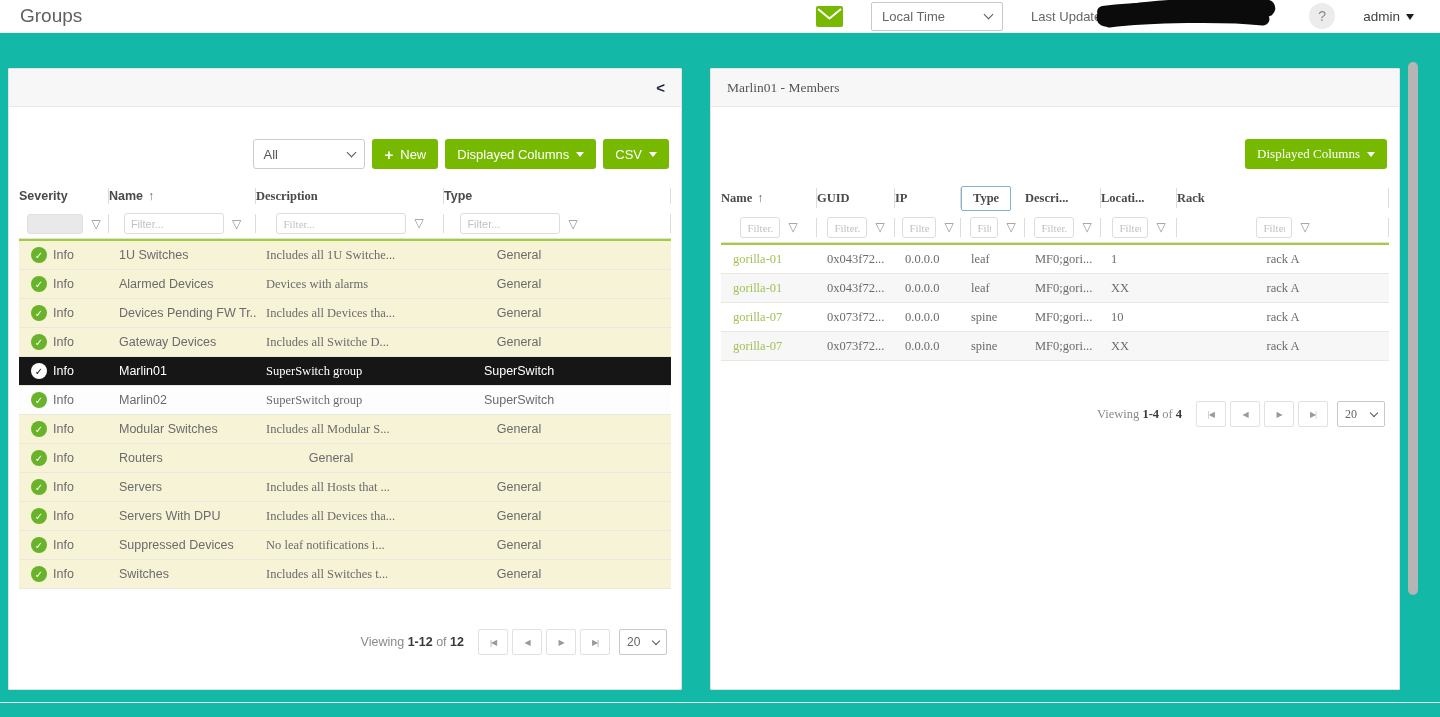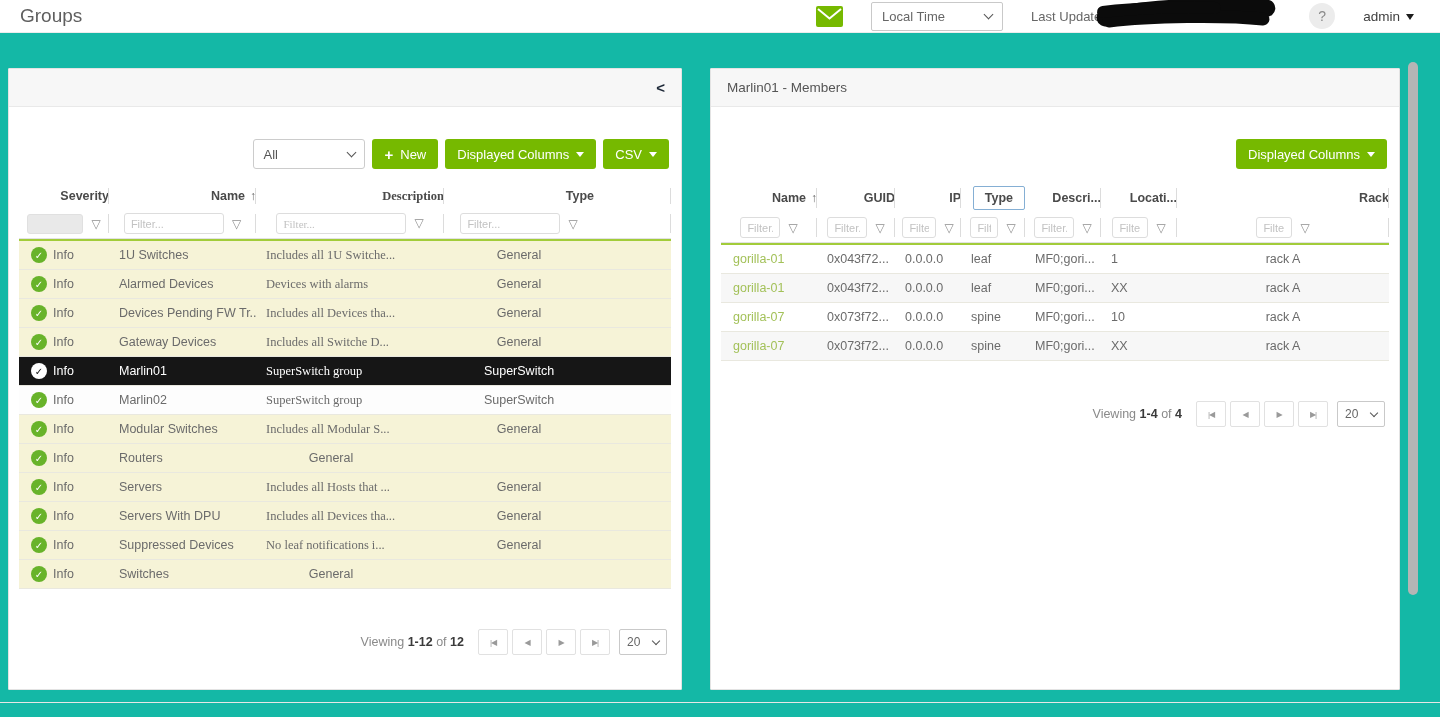--- a/index.html
+++ b/index.html
@@ -23,41 +23,41 @@
   .help-circle { width:26px; height:26px; border-radius:50%; background:#ececec; color:#8a8a8a;
                  font-size:14px; display:flex; align-items:center; justify-content:center; cursor:pointer; }
   .user-menu { display:flex; align-items:center; gap:6px; font-size:13.5px; color:#3f3f3f; cursor:pointer; }
   .caret-dn { width:0; height:0; border-left:4.5px solid transparent; border-right:4.5px solid transparent;
               border-top:6px solid #1d1d1d; margin-top:1px; }
 
   
   .content { display:flex; padding:35px 0 0 8px; gap:28px; height:684px; }
   .panel { background:#fff; border:1px solid #e3e3e3; height:622px; border-radius:1px; }
   .panel-left { width:674px; }
-  .panel-right { width:690px; }
+  .panel-right { width:690px;font-family:Liberation Serif, serif; }
   .panel-header { height:38px; background:#f7f7f7; border-bottom:1px solid #e9e9e9;
                   display:flex; align-items:center; padding:0 16px; font-size:13.5px; color:#555; }
   .panel-header.right-end { justify-content:flex-end; }
   .collapse-ic { font-weight:700; font-size:15px; color:#1c2736; cursor:pointer; }
 
   .toolbar { display:flex; justify-content:flex-end; align-items:center; gap:7px; margin:32px 12px 0; height:30px; }
   .all-select { width:112px; height:30px; border:1px solid #ccc; border-radius:3px; background:#fff;
                 display:flex; align-items:center; justify-content:space-between; padding:0 9px;
                 font-size:13px; color:#555; cursor:pointer; }
   .btn-green { background:#76b900; color:#fff; border:none; height:30px; border-radius:3px;
                padding:0 12px; font-size:13px; display:flex; align-items:center; gap:7px;
                cursor:pointer; font-family:inherit; }
   .btn-green .plus { font-size:15px; font-weight:700; line-height:1; }
   .caret-wh { width:0; height:0; border-left:4px solid transparent; border-right:4px solid transparent;
               border-top:5px solid #fff; }
 
   
   .tbl { margin:14px 10px 0; }
   .thead { display:flex; align-items:center; height:26px; }
-  .th { display:flex; align-items:center; justify-content:flex-end; font-size:12.5px; font-weight:700;
+  .th { display:flex; align-items:center; justify-content:flex-start; font-size:12.5px; font-weight:700;
         color:#4a4a4a; position:relative; height:100%; }
   .th .sort { margin-left:5px; font-weight:400; color:#666; font-size:12px; }
   .divcell::after { content:''; position:absolute; right:0; top:18%; height:64%; width:1px; background:#dcdcdc; }
   .frow { display:flex; align-items:center; height:30px; border-bottom:1px solid #e2e2e2; }
   .fcell { display:flex; align-items:center; justify-content:center; gap:8px; position:relative; height:100%; }
   .flt { border:1px solid #ddd; border-radius:3px; height:21px; font-size:11px; color:#777;
          padding:0 6px; outline:none; font-family:inherit; min-width:0; }
   .flt::placeholder { color:#c2c2c2; }
   .flt-dis { width:56px; height:20px; background:#e9e9e9; border:1px solid #e0e0e0; border-radius:3px; }
   .funnel { color:#8f8f8f; font-size:12px; cursor:pointer; }
@@ -343,20 +343,21 @@
               <div class="td lpad"></div>
           </div>
           <div class="trow tint">
             <div class="td lc1">
                 <span class="sev-ic">
                   <span>✓</span>
                 </span>
                 <span>Info</span>
               </div>
             <div class="td lc2">Switches</div>
+            <div class="td lc3">Includes all Switches t...</div>
             <div class="td lc4">General</div>
               <div class="td lpad"></div>
           </div>
         </div>
       </div>
 
       <div class="pager">
         <span class="pg-txt">
           <span>Viewing</span>
           <b>1-12</b>

